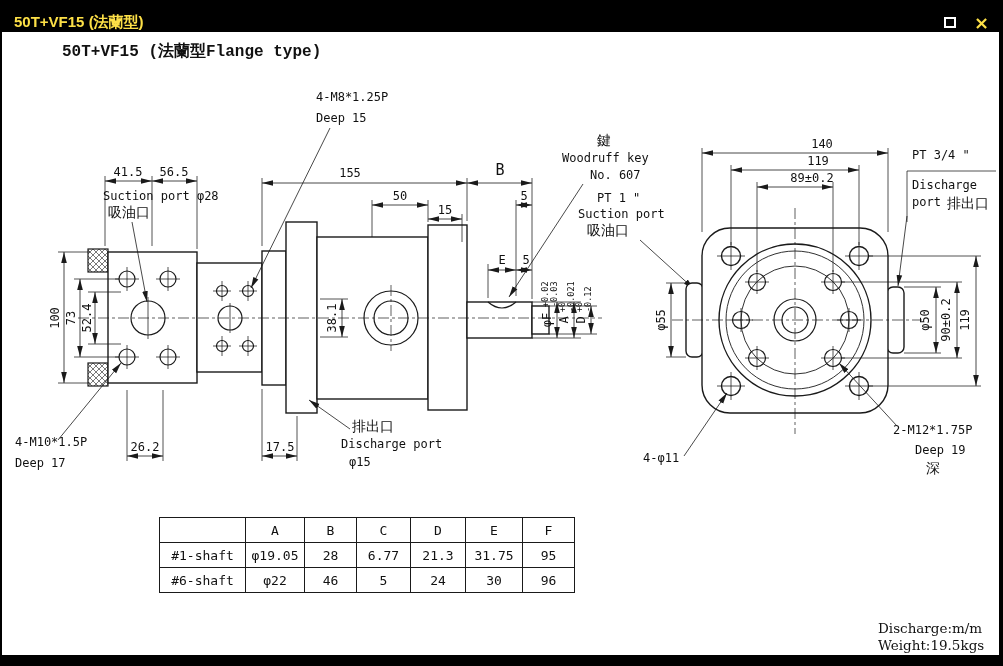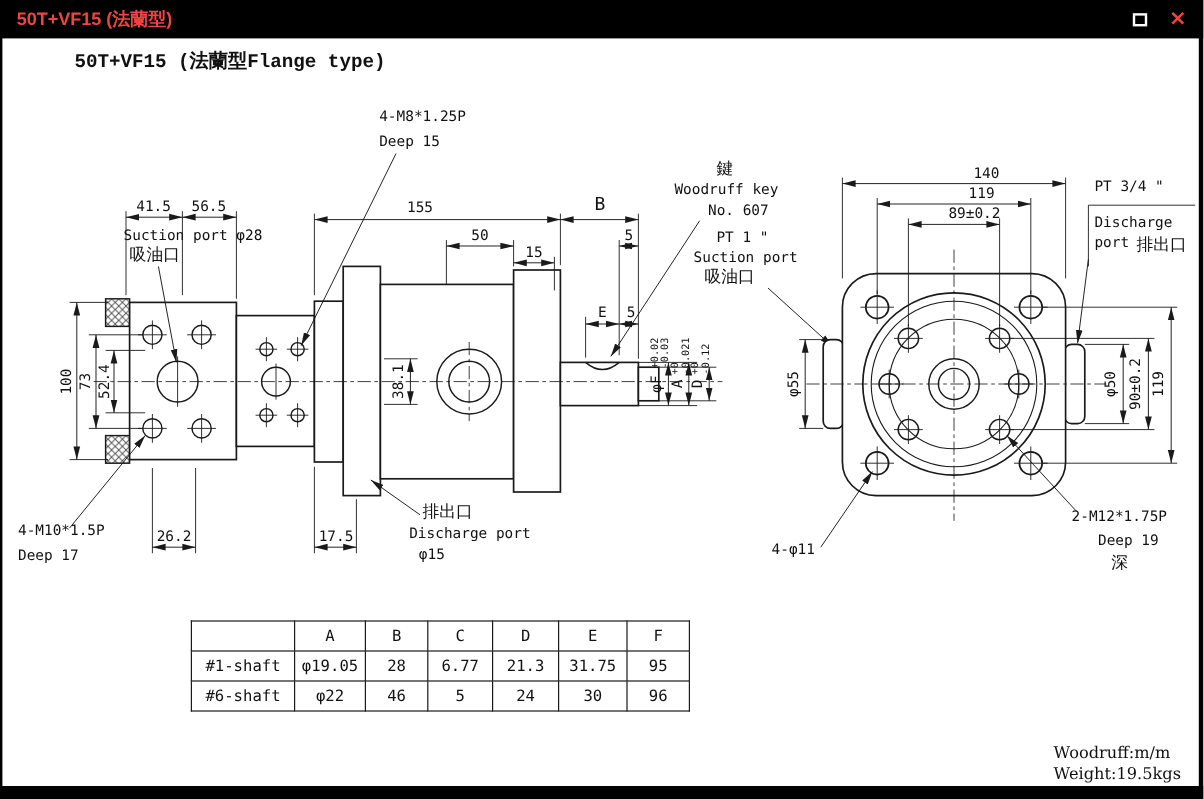--- a/index.html
+++ b/index.html
@@ -1,20 +1,20 @@
 <!DOCTYPE html>
 <html><head>
 <meta charset="utf-8">
 <style>
   *{margin:0;padding:0;box-sizing:border-box}
   html,body{width:1003px;height:666px;background:#fff}
   #app{position:relative;width:1003px;height:666px;background:#fff;overflow:hidden;
        font-family:"DejaVu Sans",sans-serif;color:#111}
-  .titlebar{position:absolute;top:0;left:0;right:0;height:32px;background:#000;color:#ef4444;
-            display:flex;align-items:center;justify-content:space-between;padding:0 14px;z-index:6}
+  .titlebar{position:absolute;top:0;left:0;right:0;height:32px;background:#000;color:#fde047;
+            display:flex;align-items:flex-end;justify-content:space-between;padding:0 14px;z-index:6}
   .titlebar .title{font-family:"Liberation Sans",sans-serif;font-weight:bold;font-size:15px}
   .controls{display:flex;align-items:center;gap:18px}
   .maxbox{display:inline-block;width:12px;height:11px;border:2px solid #fff;background:transparent}
   .closex{font-size:18px;font-weight:bold;line-height:1;font-family:"DejaVu Sans",sans-serif}
   .heading{position:absolute;left:62px;top:41px;font-family:Liberation Mono, monospace;
            font-weight:bold;font-size:16px;z-index:3}
   svg.drawing{position:absolute;left:0;top:0;width:1003px;height:666px;z-index:1}
   
   .obj{fill:#fff;stroke:#1a1a1a;stroke-width:1.4}
   .obj2{fill:none;stroke:#1a1a1a;stroke-width:1.2}
@@ -302,20 +302,20 @@
         <td>46</td>
         <td>5</td>
         <td>24</td>
         <td>30</td>
         <td>96</td>
       </tr>
     </tbody>
   </table>
 
   <div class="footer">
-    <div>Woodruff:m/m</div>
+    <div>Discharge:m/m</div>
     <div>Weight:19.5kgs</div>
   </div>
 
   <div class="bottombar"></div>
   <div class="edge-l"></div>
   <div class="edge-r"></div>
 </div>
 
 </body></html>

